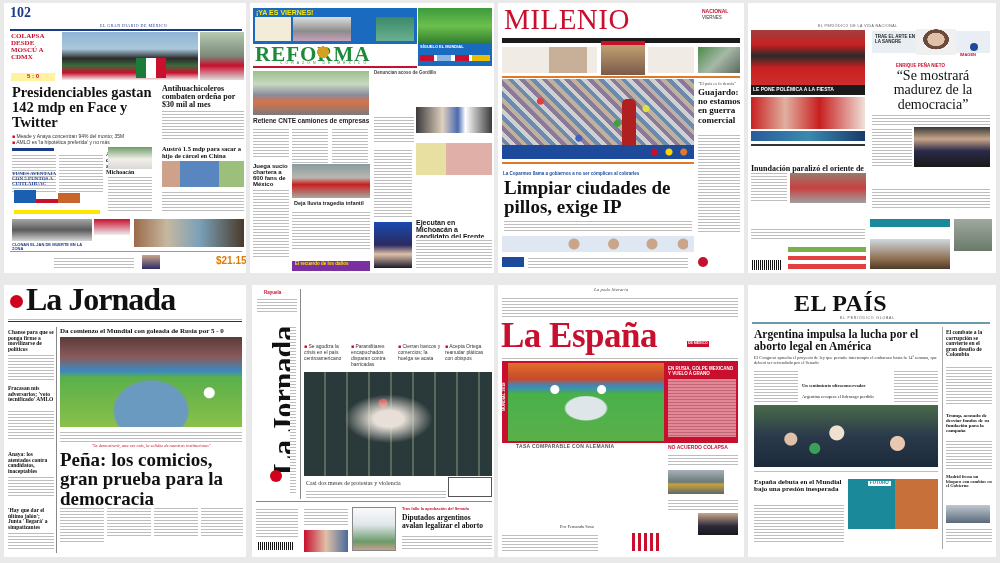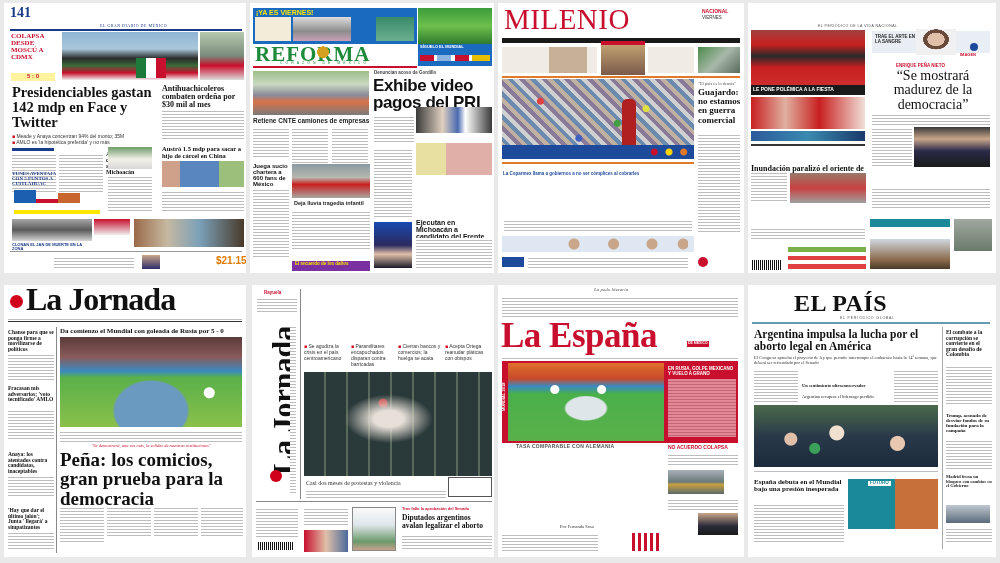--- a/index.html
+++ b/index.html
@@ -16,21 +16,21 @@
 .hl{font-weight:bold;color:#111;position:absolute;line-height:1.02}
 .small{font-size:5px;color:#333}
 .bullet::before{content:"■ ";color:#d0021b}
 </style>
 </head>
 <body>
 
 <div class="grid">
 
   <div class="page" style="left:4px;top:3px;width:242px;height:270px;">
-    <div class="txt serif" style="left:6px;top:3px;font-size:14px;font-weight:bold;color:#1a3a8a;">141</div>
+    <div class="txt serif" style="left:6px;top:3px;font-size:14px;font-weight:bold;color:#1a3a8a;">102</div>
     <div class="txt serif" style="left:96px;top:21px;font-size:4px;color:#1a3a8a;letter-spacing:0.5px;">EL GRAN DIARIO DE MÉXICO</div>
     <div class="bar" style="left:6px;top:26px;width:232px;height:2px;background:#1a3a8a;"></div>
 
     <div class="photo" style="left:58px;top:29px;width:136px;height:48px;background:linear-gradient(180deg,#8fb4d4 0%,#aac8dc 35%,#2b2b2b 55%,#3a6a3a 70%,#c8102e 85%,#f0f0f0 100%);"></div>
     <div class="photo" style="left:132px;top:55px;width:30px;height:20px;background:linear-gradient(90deg,#1c7a3a 0 33%,#fff 33% 66%,#c8102e 66%);"></div>
     <div class="photo" style="left:196px;top:29px;width:44px;height:48px;background:linear-gradient(180deg,#b7c9b0,#7a8a7a 50%,#c8102e 70%,#ddd);"></div>
     <div class="txt serif" style="left:7px;top:30px;width:48px;font-size:7px;font-weight:bold;color:#c8102e;line-height:1;">COLAPSA DESDE MOSCÚ A CDMX</div>
     <div class="txt sans" style="left:7px;top:70px;width:44px;height:8px;background:#fff3a0;font-size:6px;font-weight:bold;color:#c8102e;text-align:center;">5 : 0</div>
 
     <div class="hl serif" style="left:8px;top:82px;width:148px;font-size:14.5px;">Presidenciables gastan 142 mdp en Face y Twitter</div>
@@ -73,21 +73,20 @@
     <div class="bar" style="left:168px;top:41px;width:74px;height:22px;background:#1a6bc0;"></div>
     <div class="txt sans" style="left:170px;top:42px;font-size:4px;font-weight:bold;color:#fff;">SÍGUELO EL MUNDIAL</div>
     <div class="bar" style="left:170px;top:52px;width:70px;height:6px;background:linear-gradient(90deg,#c8102e 0 20%,#fff 20% 25%,#8cb4e0 25% 45%,#fff 45% 50%,#c8102e 50% 70%,#fff 70% 75%,#e8c000 75% 100%);"></div>
     <div class="txt serif" style="left:5px;top:41px;font-size:21px;font-weight:bold;color:#1d8a3a;letter-spacing:1px;">REFORMA</div>
     <div class="bar" style="left:66px;top:42px;width:14px;height:18px;background:radial-gradient(circle at 50% 40%,#d4a020 0 45%,transparent 46%);"></div>
     <div class="bar" style="left:3px;top:63px;width:164px;height:2px;background:#c8102e;"></div>
     <div class="txt sans" style="left:30px;top:59px;font-size:3.5px;color:#1d8a3a;letter-spacing:3px;">CORAZÓN DE MÉXICO</div>
     <div class="photo" style="left:3px;top:68px;width:116px;height:44px;background:linear-gradient(180deg,#9cc08a 0%,#c8d8c0 30%,#8a8a9a 55%,#d8734a 70%,#7a7a7a 100%);"></div>
     <div class="txt sans" style="left:3px;top:115px;font-size:6.5px;font-weight:bold;color:#222;">Retiene CNTE camiones de empresas</div>
     <div class="txt sans" style="left:124px;top:68px;font-size:4.5px;font-weight:bold;color:#444;">Denuncian acoso de Gordillo</div>
-    <div class="hl sans" style="left:123px;top:74px;width:120px;font-size:17px;letter-spacing:-0.4px;">Exhibe video pagos del PRI</div>
     <div class="lines" style="left:124px;top:112px;width:40px;height:28px;"></div>
     <div class="photo" style="left:166px;top:104px;width:76px;height:26px;background:linear-gradient(90deg,#3a3a3a,#e0d0c0 35%,#4a6ab0 55%,#fff 65%,#3a3a3a);"></div>
     <div class="lines" style="left:3px;top:124px;width:36px;height:30px;"></div>
     <div class="lines" style="left:42px;top:124px;width:36px;height:48px;"></div>
     <div class="lines" style="left:82px;top:124px;width:36px;height:48px;"></div>
     <div class="hl sans" style="left:3px;top:160px;width:38px;font-size:6px;">Juega sucio chartera a 600 fans de México</div>
     <div class="photo" style="left:42px;top:161px;width:78px;height:34px;background:linear-gradient(180deg,#8a9aa0,#b8b8b0 40%,#c82020 60%,#a8a8a0);"></div>
     <div class="txt sans" style="left:44px;top:198px;font-size:5.5px;font-weight:bold;color:#222;">Deja lluvia tragedia infantil</div>
     <div class="lines" style="left:3px;top:185px;width:36px;height:70px;"></div>
     <div class="lines" style="left:42px;top:207px;width:78px;height:40px;"></div>
@@ -117,20 +116,21 @@
       radial-gradient(circle at 75% 40%,#e0e040 0 3px,transparent 4px),
       repeating-linear-gradient(45deg,#8a7a9a 0 4px,#c0b0a0 4px 8px,#6a8ab0 8px 12px,#d0d0d0 12px 16px);"></div>
     <div class="bar" style="left:124px;top:96px;width:14px;height:46px;background:#b02020;border-radius:5px 5px 0 0;"></div>
     <div class="txt serif" style="left:200px;top:79px;font-size:4.5px;color:#555;">"El país es lo demás"</div>
     <div class="hl serif" style="left:200px;top:85px;width:44px;font-size:9px;">Guajardo: no estamos en guerra comercial</div>
     <div class="lines" style="left:200px;top:130px;width:42px;height:100px;"></div>
     <div class="bar" style="left:4px;top:142px;width:192px;height:14px;background:#1d4a9a;"></div>
     <div class="bar" style="left:150px;top:144px;width:42px;height:10px;background:radial-gradient(circle at 15% 50%,#c8102e 0 3px,transparent 4px),radial-gradient(circle at 50% 50%,#ffd400 0 3px,transparent 4px),radial-gradient(circle at 85% 50%,#e07a2a 0 3px,transparent 4px);"></div>
     <div class="bar" style="left:4px;top:159px;width:192px;height:2px;background:#e07a2a;"></div>
     <div class="txt sans" style="left:5px;top:169px;font-size:4.5px;font-weight:bold;color:#1d4a9a;">La Coparmex llama a gobiernos a no ser cómplices al cobrarles</div>
+    <div class="hl serif" style="left:6px;top:175px;width:192px;font-size:19px;">Limpiar ciudades de pillos, exige IP</div>
     <div class="lines" style="left:6px;top:216px;width:188px;height:14px;"></div>
     <div class="bar" style="left:4px;top:233px;width:192px;height:16px;background:#dfe8f2;"></div>
     <div class="bar" style="left:70px;top:235px;width:120px;height:12px;background:radial-gradient(circle at 5% 50%,#c9a68a 0 5px,transparent 6px),radial-gradient(circle at 38% 50%,#c9a68a 0 5px,transparent 6px),radial-gradient(circle at 70% 50%,#c9a68a 0 5px,transparent 6px),radial-gradient(circle at 96% 50%,#c9a68a 0 5px,transparent 6px);"></div>
     <div class="bar" style="left:4px;top:254px;width:22px;height:10px;background:#1d4a9a;"></div>
     <div class="lines" style="left:30px;top:253px;width:160px;height:12px;"></div>
     <div class="bar" style="left:200px;top:254px;width:10px;height:10px;border-radius:50%;background:#c8102e;"></div>
   </div>
 
   <div class="page" style="left:748px;top:3px;width:248px;height:270px;">
     <div class="txt sans" style="left:70px;top:22px;font-size:3.5px;color:#555;letter-spacing:0.5px;">EL PERIÓDICO DE LA VIDA NACIONAL</div>

